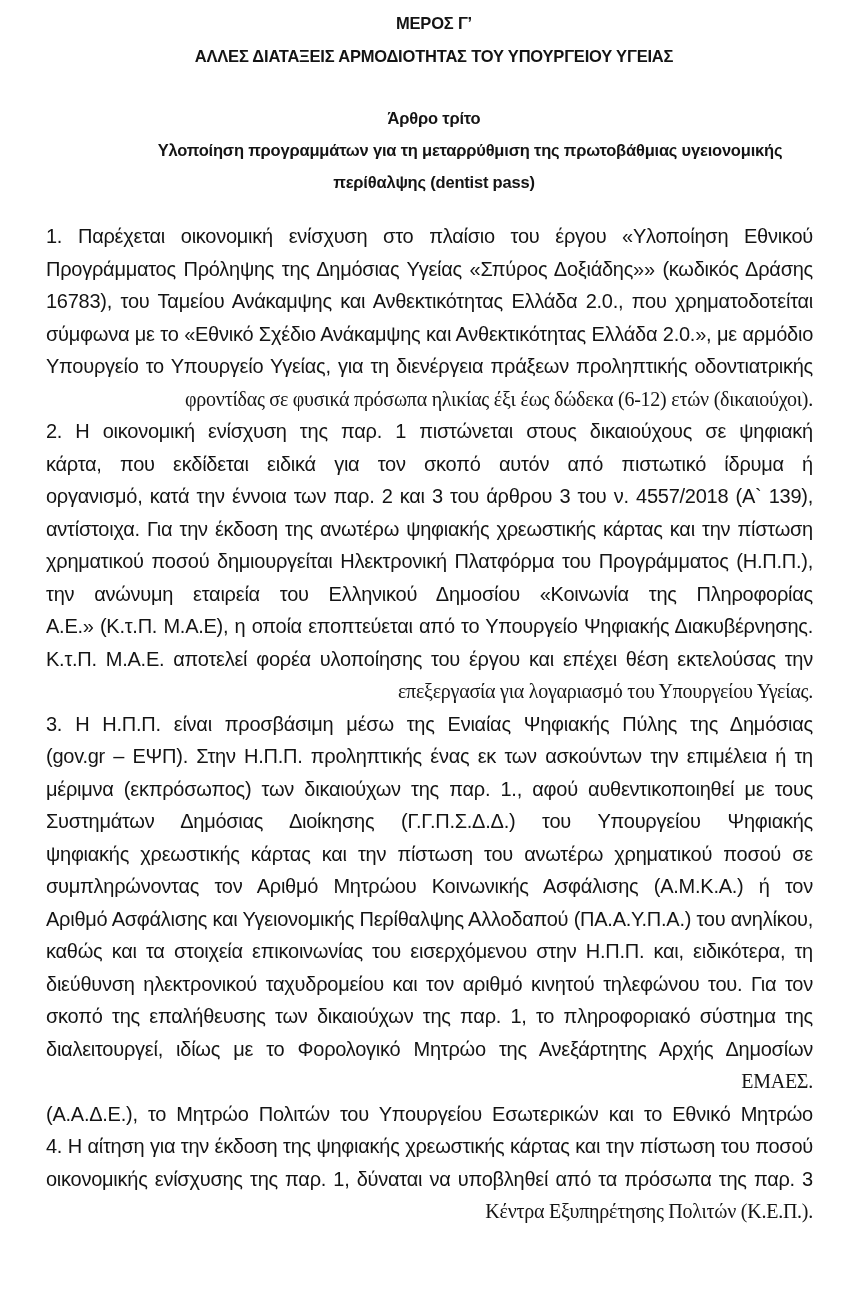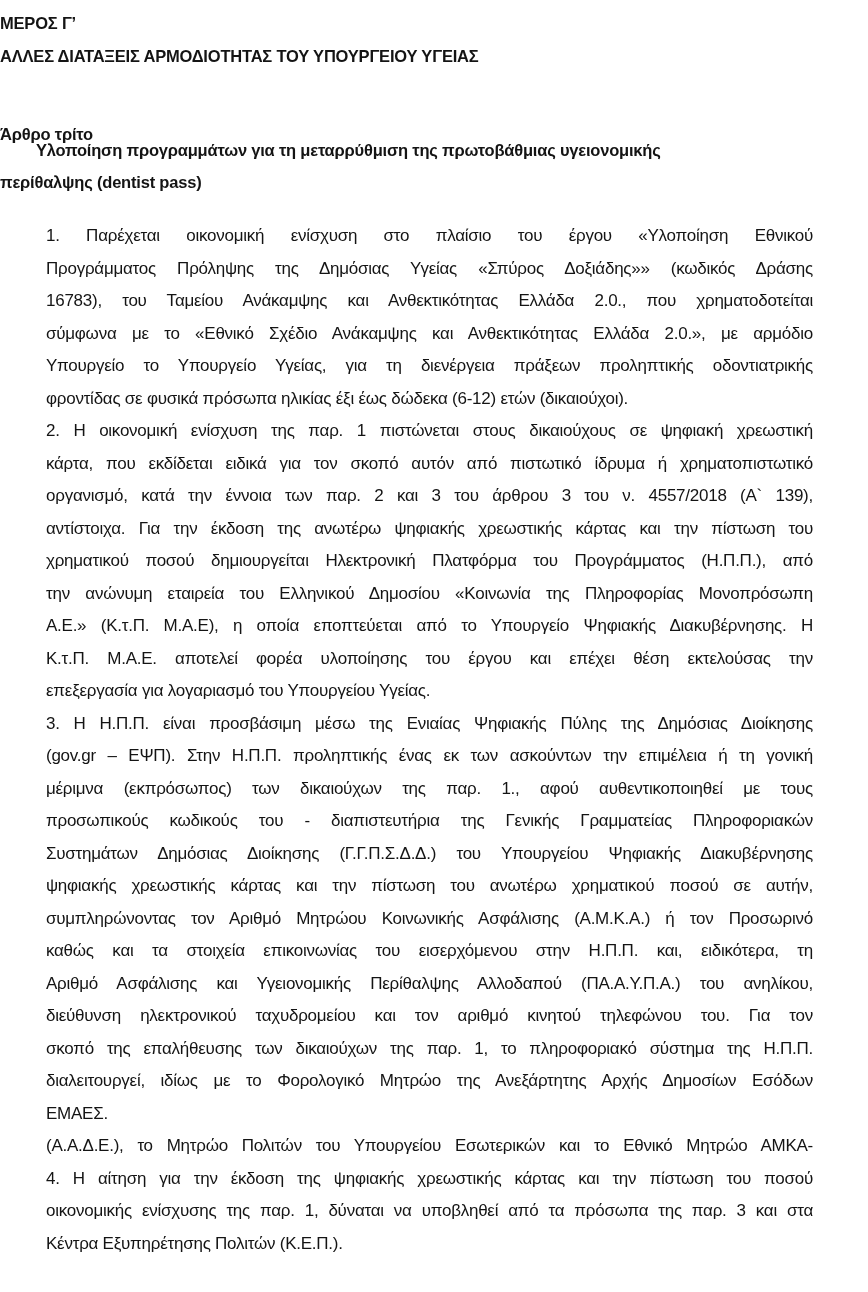--- a/index.html
+++ b/index.html
@@ -19,58 +19,59 @@
       position: absolute;
       left: 0;
       top: 0;
       width: 868px;
       height: 1292px;
     }
     .heading {
       position: absolute;
       left: 0;
       width: 868px;
-      text-align: left;
+      text-align: center;
       font-weight: bold;
       font-size: 16.5px;
       line-height: 20px;
       white-space: nowrap;
       letter-spacing: -0.2px;
     }
     .body-text {
       position: absolute;
       left: 46px;
       top: 220px;
       width: 767px;
     }
     .line {
       display: block;
       height: 32.5px;
       line-height: 32.5px;
-      font-size: 17px;
+      font-size: 20px;
       white-space: nowrap;
       letter-spacing: -0.25px;
     }
     .line.just {
       text-align: justify;
       text-align-last: justify;
       white-space: normal;
       overflow: hidden;
     }
     .line.left {
-      text-align: left;
+      text-align: right;
+      font-family: Liberation Serif, serif;
     }
   </style>
 </head>
 <body>
 
 <div class="page">
   <div class="heading" style="top:13px;">ΜΕΡΟΣ Γ’</div>
   <div class="heading" style="top:46px;">ΑΛΛΕΣ ΔΙΑΤΑΞΕΙΣ ΑΡΜΟΔΙΟΤΗΤΑΣ ΤΟΥ ΥΠΟΥΡΓΕΙΟΥ ΥΓΕΙΑΣ</div>
-  <div class="heading" style="top:108px;margin-top:16px;">Άρθρο τρίτο</div>
+  <div class="heading" style="top:108px;">Άρθρο τρίτο</div>
   <div class="heading" style="top:140px;margin-left:36px;">Υλοποίηση προγραμμάτων για τη μεταρρύθμιση της πρωτοβάθμιας υγειονομικής</div>
   <div class="heading" style="top:172px;">περίθαλψης (dentist pass)</div>
 
   <div class="body-text" id="body-text">
       <div class="line just">1. Παρέχεται οικονομική ενίσχυση στο πλαίσιο του έργου «Υλοποίηση Εθνικού</div>
       <div class="line just">Προγράμματος Πρόληψης της Δημόσιας Υγείας «Σπύρος Δοξιάδης»» (κωδικός Δράσης</div>
       <div class="line just">16783), του Ταμείου Ανάκαμψης και Ανθεκτικότητας Ελλάδα 2.0., που χρηματοδοτείται</div>
       <div class="line just">σύμφωνα με το «Εθνικό Σχέδιο Ανάκαμψης και Ανθεκτικότητας Ελλάδα 2.0.», με αρμόδιο</div>
       <div class="line just">Υπουργείο το Υπουργείο Υγείας, για τη διενέργεια πράξεων προληπτικής οδοντιατρικής</div>
       <div class="line left">φροντίδας σε φυσικά πρόσωπα ηλικίας έξι έως δώδεκα (6-12) ετών (δικαιούχοι).</div>
@@ -79,26 +80,25 @@
       <div class="line just">οργανισμό, κατά την έννοια των παρ. 2 και 3 του άρθρου 3 του ν. 4557/2018 (Α` 139),</div>
       <div class="line just">αντίστοιχα. Για την έκδοση της ανωτέρω ψηφιακής χρεωστικής κάρτας και την πίστωση του</div>
       <div class="line just">χρηματικού ποσού δημιουργείται Ηλεκτρονική Πλατφόρμα του Προγράμματος (Η.Π.Π.), από</div>
       <div class="line just">την ανώνυμη εταιρεία του Ελληνικού Δημοσίου «Κοινωνία της Πληροφορίας Μονοπρόσωπη</div>
       <div class="line just">Α.Ε.» (Κ.τ.Π. Μ.Α.Ε), η οποία εποπτεύεται από το Υπουργείο Ψηφιακής Διακυβέρνησης. Η</div>
       <div class="line just">Κ.τ.Π. Μ.Α.Ε. αποτελεί φορέα υλοποίησης του έργου και επέχει θέση εκτελούσας την</div>
       <div class="line left">επεξεργασία για λογαριασμό του Υπουργείου Υγείας.</div>
       <div class="line just">3. Η Η.Π.Π. είναι προσβάσιμη μέσω της Ενιαίας Ψηφιακής Πύλης της Δημόσιας Διοίκησης</div>
       <div class="line just">(gov.gr – ΕΨΠ). Στην Η.Π.Π. προληπτικής ένας εκ των ασκούντων την επιμέλεια ή τη γονική</div>
       <div class="line just">μέριμνα (εκπρόσωπος) των δικαιούχων της παρ. 1., αφού αυθεντικοποιηθεί με τους</div>
-      <div class="line just">προσωπικούς κωδικούς του - διαπιστευτήρια της Γενικής Γραμματείας Πληροφοριακών</div>
       <div class="line just">Συστημάτων Δημόσιας Διοίκησης (Γ.Γ.Π.Σ.Δ.Δ.) του Υπουργείου Ψηφιακής Διακυβέρνησης</div>
       <div class="line just">ψηφιακής χρεωστικής κάρτας και την πίστωση του ανωτέρω χρηματικού ποσού σε αυτήν,</div>
       <div class="line just">συμπληρώνοντας τον Αριθμό Μητρώου Κοινωνικής Ασφάλισης (Α.Μ.Κ.Α.) ή τον Προσωρινό</div>
+      <div class="line just">Αριθμό Ασφάλισης και Υγειονομικής Περίθαλψης Αλλοδαπού (ΠΑ.Α.Υ.Π.Α.) του ανηλίκου,</div>
       <div class="line just">καθώς και τα στοιχεία επικοινωνίας του εισερχόμενου στην Η.Π.Π. και, ειδικότερα, τη</div>
-      <div class="line just">Αριθμό Ασφάλισης και Υγειονομικής Περίθαλψης Αλλοδαπού (ΠΑ.Α.Υ.Π.Α.) του ανηλίκου,</div>
       <div class="line just">διεύθυνση ηλεκτρονικού ταχυδρομείου και τον αριθμό κινητού τηλεφώνου του. Για τον</div>
       <div class="line just">σκοπό της επαλήθευσης των δικαιούχων της παρ. 1, το πληροφοριακό σύστημα της Η.Π.Π.</div>
       <div class="line just">διαλειτουργεί, ιδίως με το Φορολογικό Μητρώο της Ανεξάρτητης Αρχής Δημοσίων Εσόδων</div>
       <div class="line left">ΕΜΑΕΣ.</div>
       <div class="line just">(Α.Α.Δ.Ε.), το Μητρώο Πολιτών του Υπουργείου Εσωτερικών και το Εθνικό Μητρώο ΑΜΚΑ-</div>
       <div class="line just">4. Η αίτηση για την έκδοση της ψηφιακής χρεωστικής κάρτας και την πίστωση του ποσού</div>
       <div class="line just">οικονομικής ενίσχυσης της παρ. 1, δύναται να υποβληθεί από τα πρόσωπα της παρ. 3 και στα</div>
       <div class="line left">Κέντρα Εξυπηρέτησης Πολιτών (Κ.Ε.Π.).</div>
     </div>
 </div>

